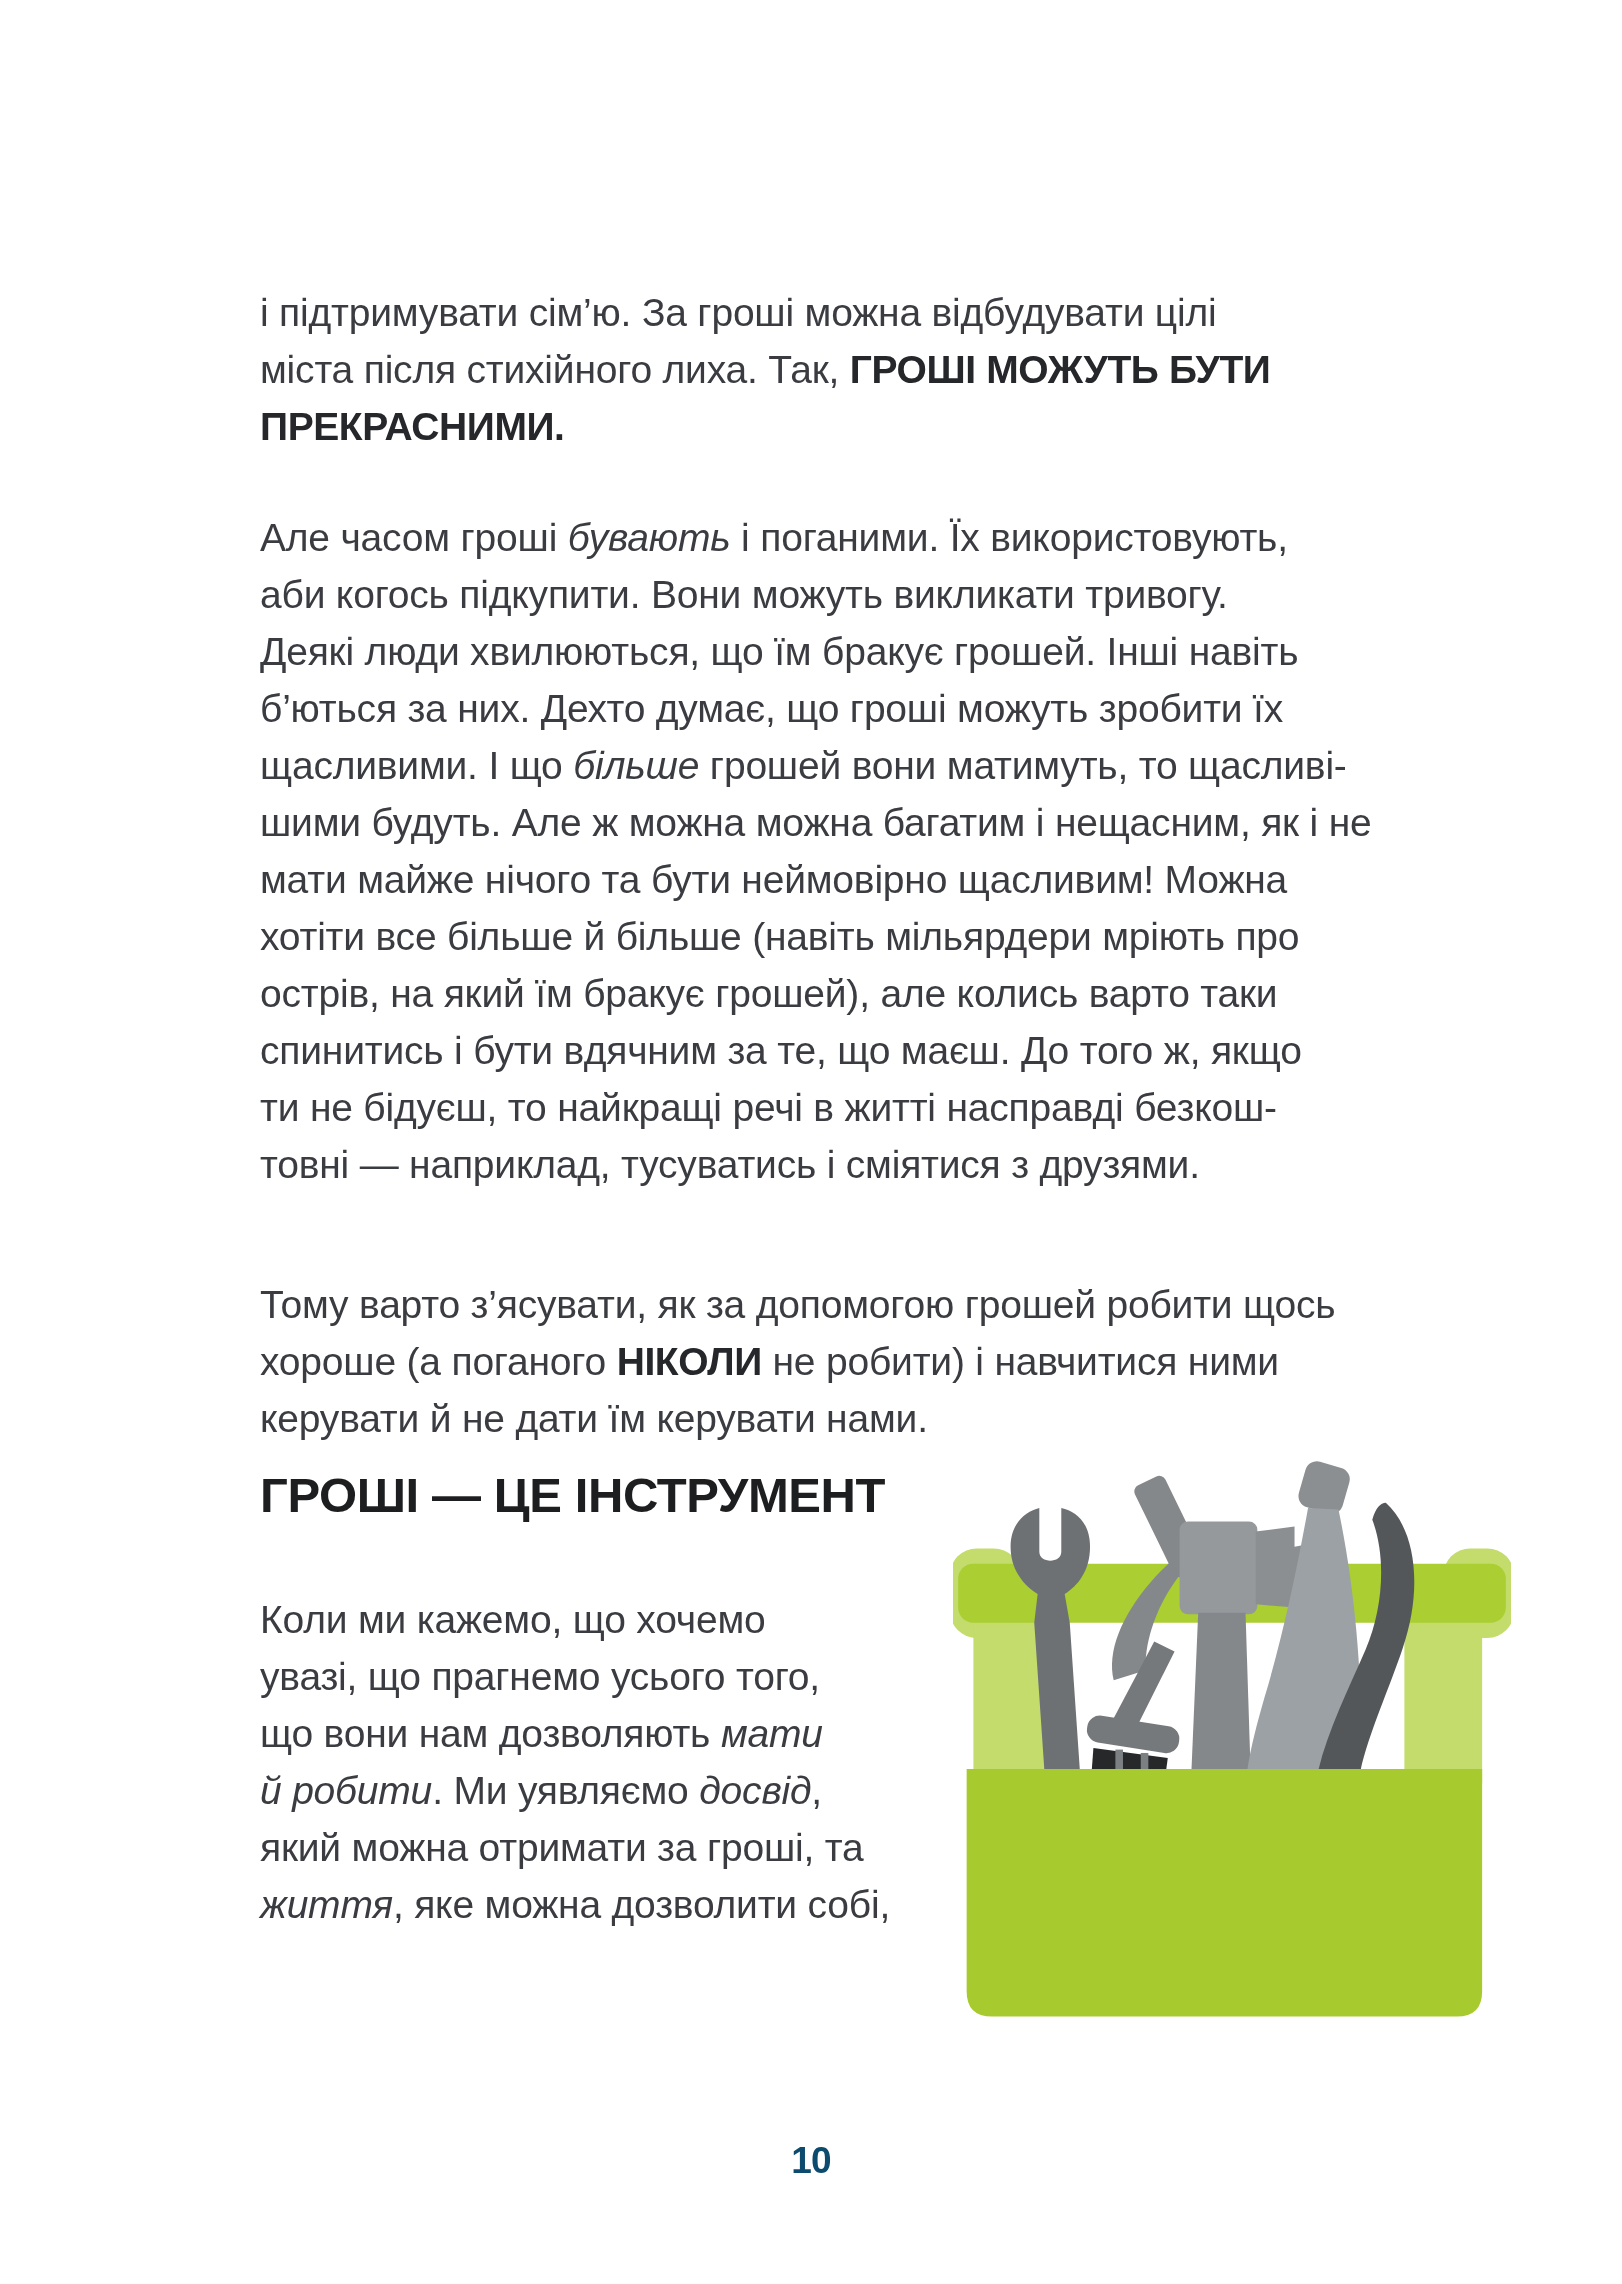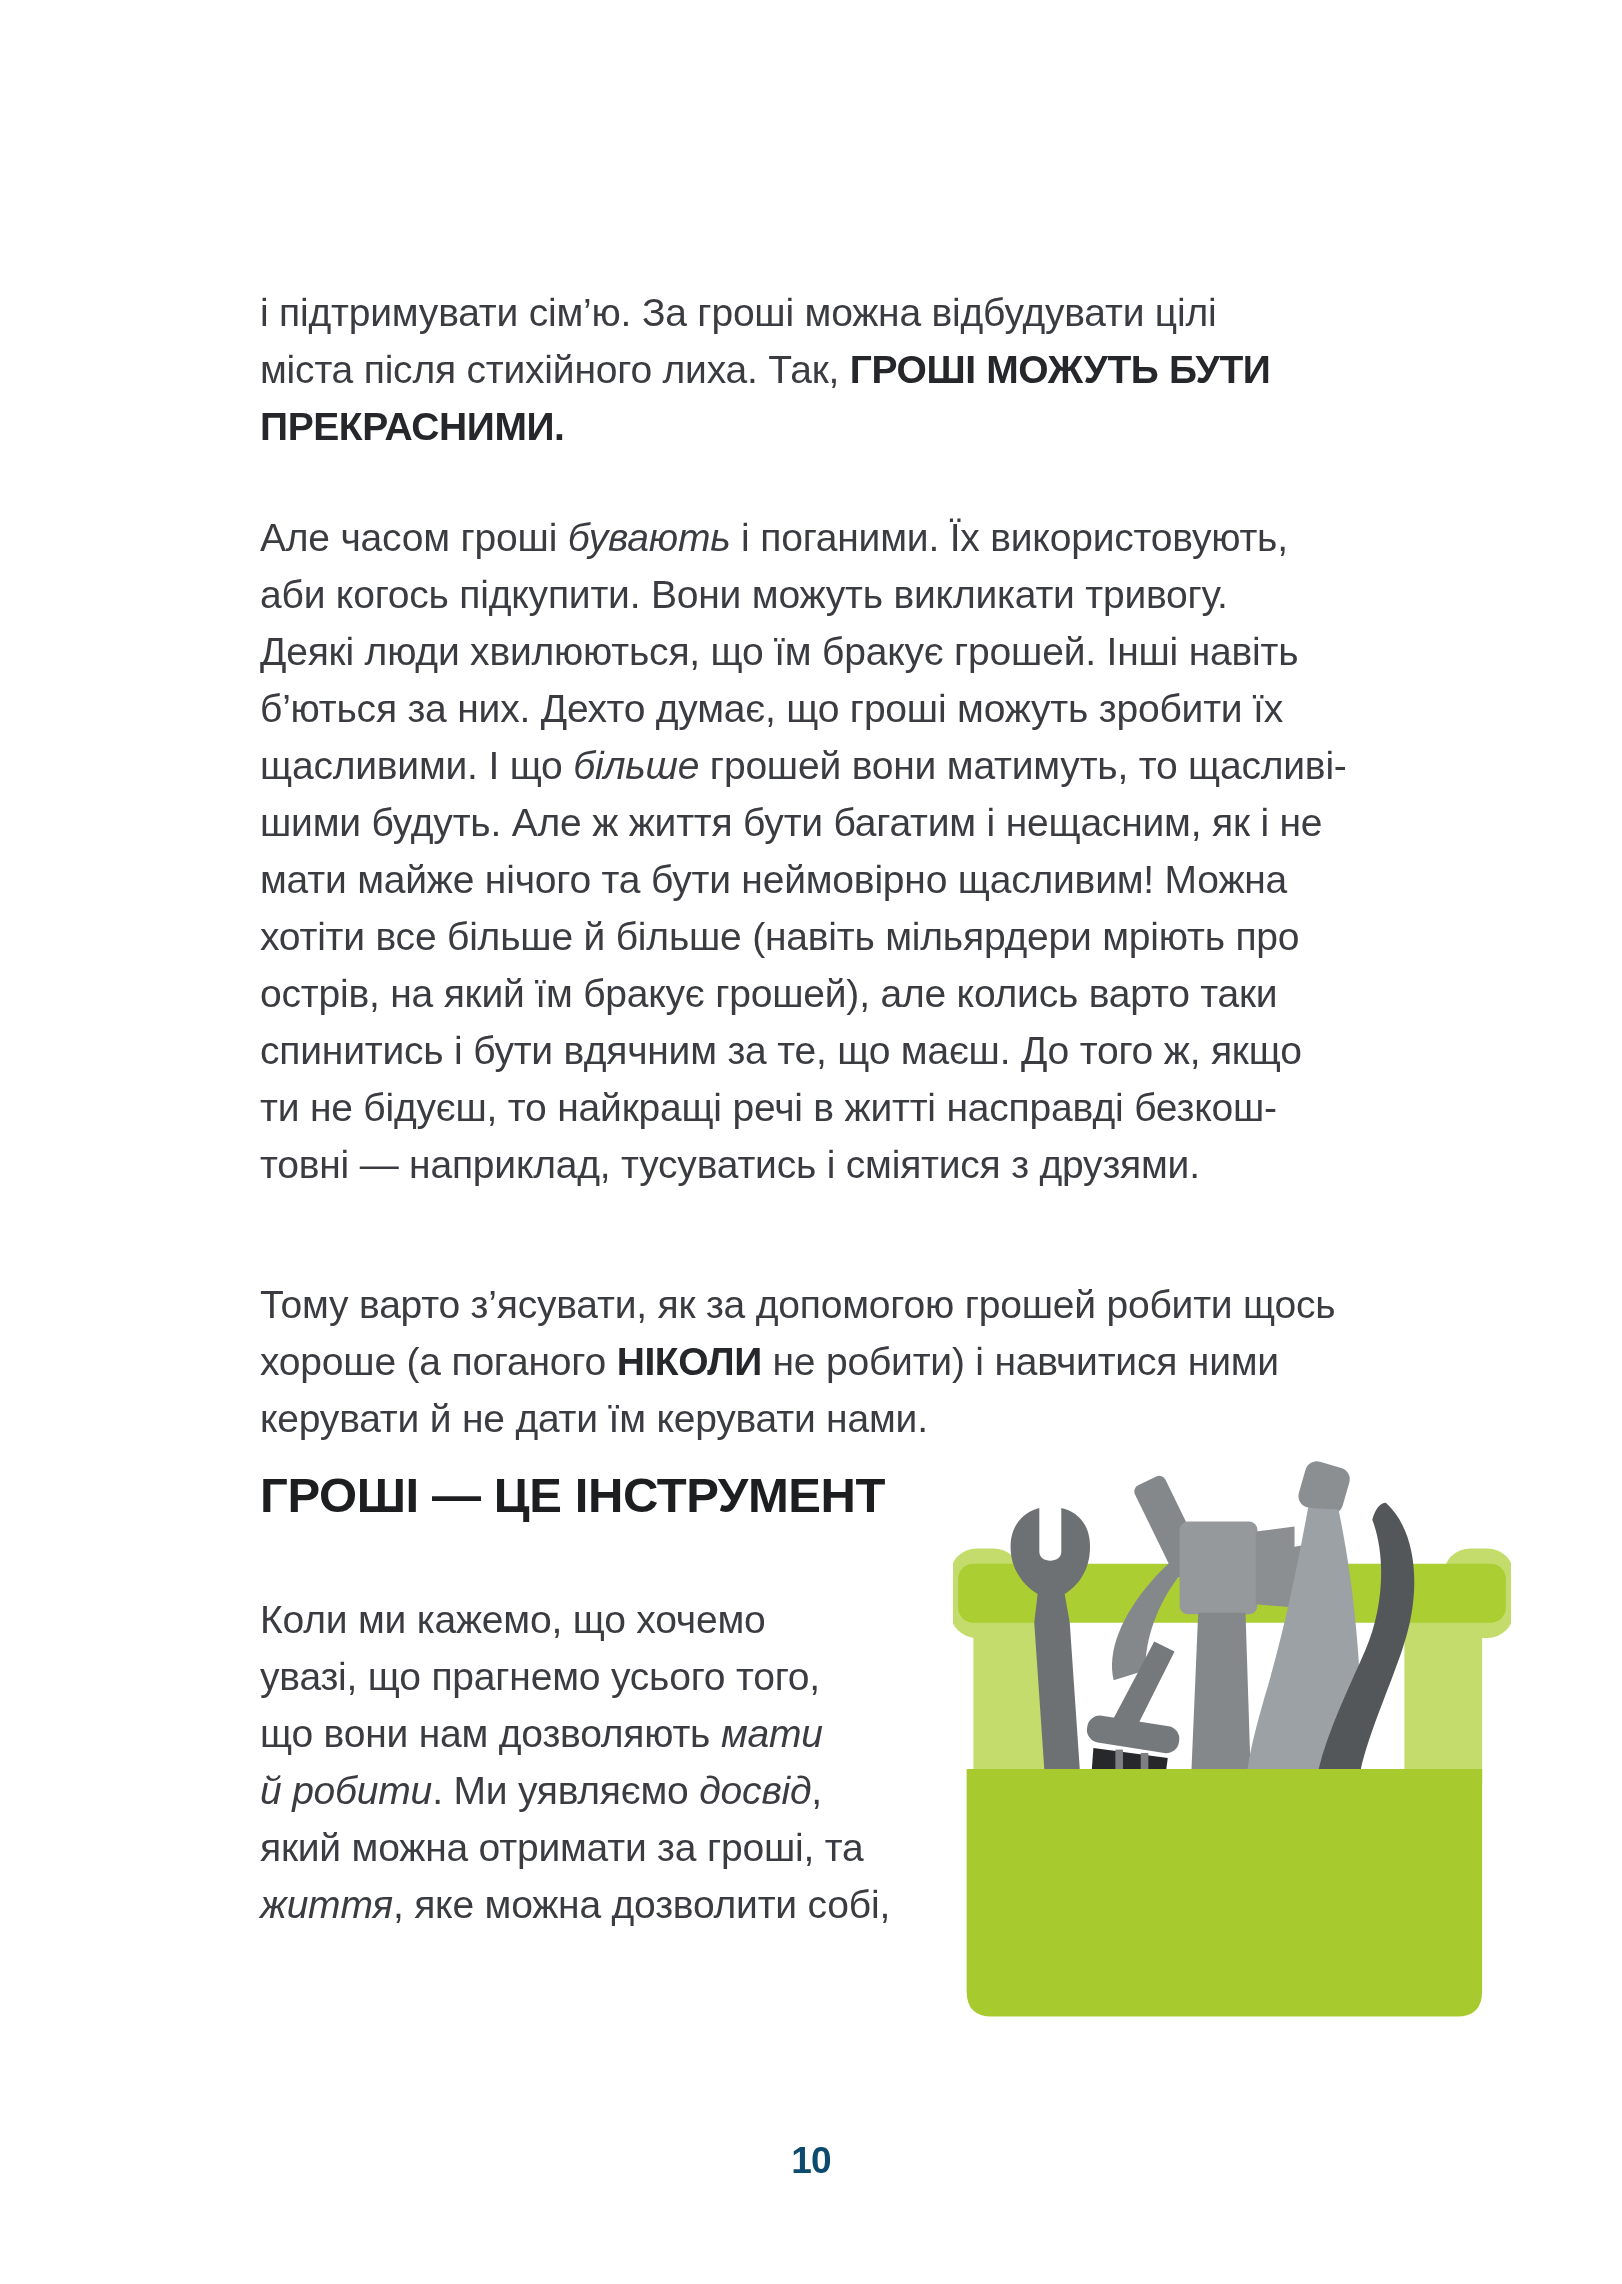--- a/index.html
+++ b/index.html
@@ -82,21 +82,21 @@
         <div class="line"><span>міста після стихійного лиха. Так, </span><span class="seg-display">ГРОШІ МОЖУТЬ БУТИ</span></div>
         <div class="line"><span class="seg-display">ПРЕКРАСНИМИ.</span></div>
       </div>
 
     <div class="para" id="p2">
         <div class="line"><span>Але часом гроші </span><span class="seg-italic">бувають</span><span> і поганими. Їх використовують,</span></div>
         <div class="line"><span>аби когось підкупити. Вони можуть викликати тривогу.</span></div>
         <div class="line"><span>Деякі люди хвилюються, що їм бракує грошей. Інші навіть</span></div>
         <div class="line"><span>б’ються за них. Дехто думає, що гроші можуть зробити їх</span></div>
         <div class="line"><span>щасливими. І що </span><span class="seg-italic">більше</span><span> грошей вони матимуть, то щасливі-</span></div>
-        <div class="line"><span>шими будуть. Але ж життя бути багатим і нещасним, як і не</span></div>
+        <div class="line"><span>шими будуть. Але ж можна можна багатим і нещасним, як і не</span></div>
         <div class="line"><span>мати майже нічого та бути неймовірно щасливим! Можна</span></div>
         <div class="line"><span>хотіти все більше й більше (навіть мільярдери мріють про</span></div>
         <div class="line"><span>острів, на який їм бракує грошей), але колись варто таки</span></div>
         <div class="line"><span>спинитись і бути вдячним за те, що маєш. До того ж, якщо</span></div>
         <div class="line"><span>ти не бідуєш, то найкращі речі в житті насправді безкош-</span></div>
         <div class="line"><span>товні — наприклад, тусуватись і сміятися з друзями.</span></div>
       </div>
 
     <div class="para" id="p3">
         <div class="line"><span>Тому варто з’ясувати, як за допомогою грошей робити щось</span></div>

